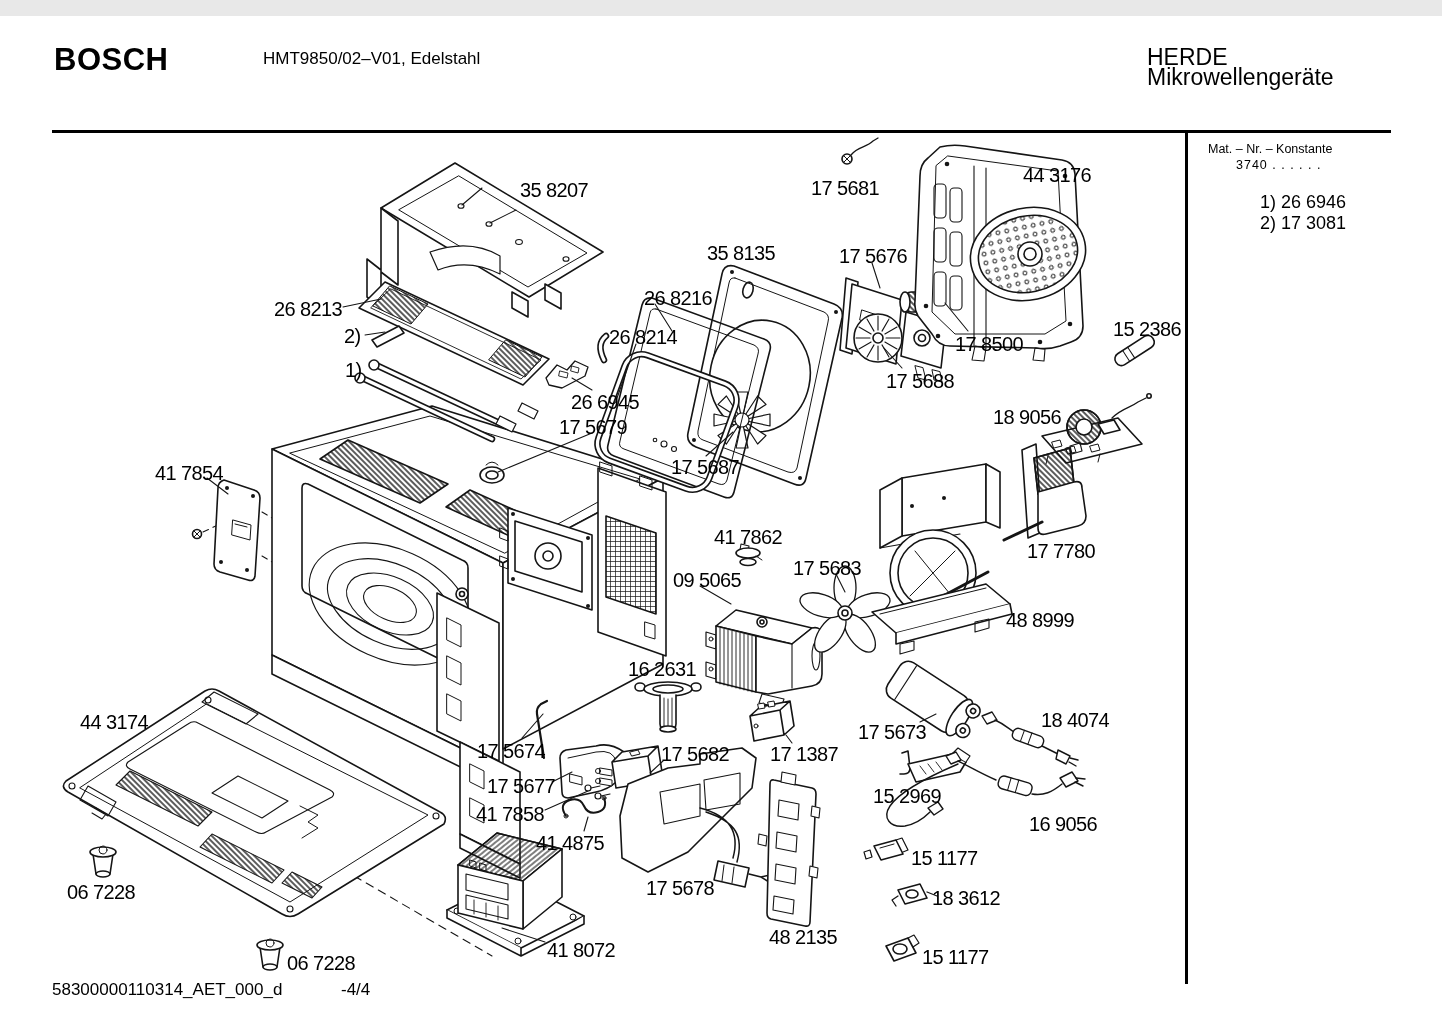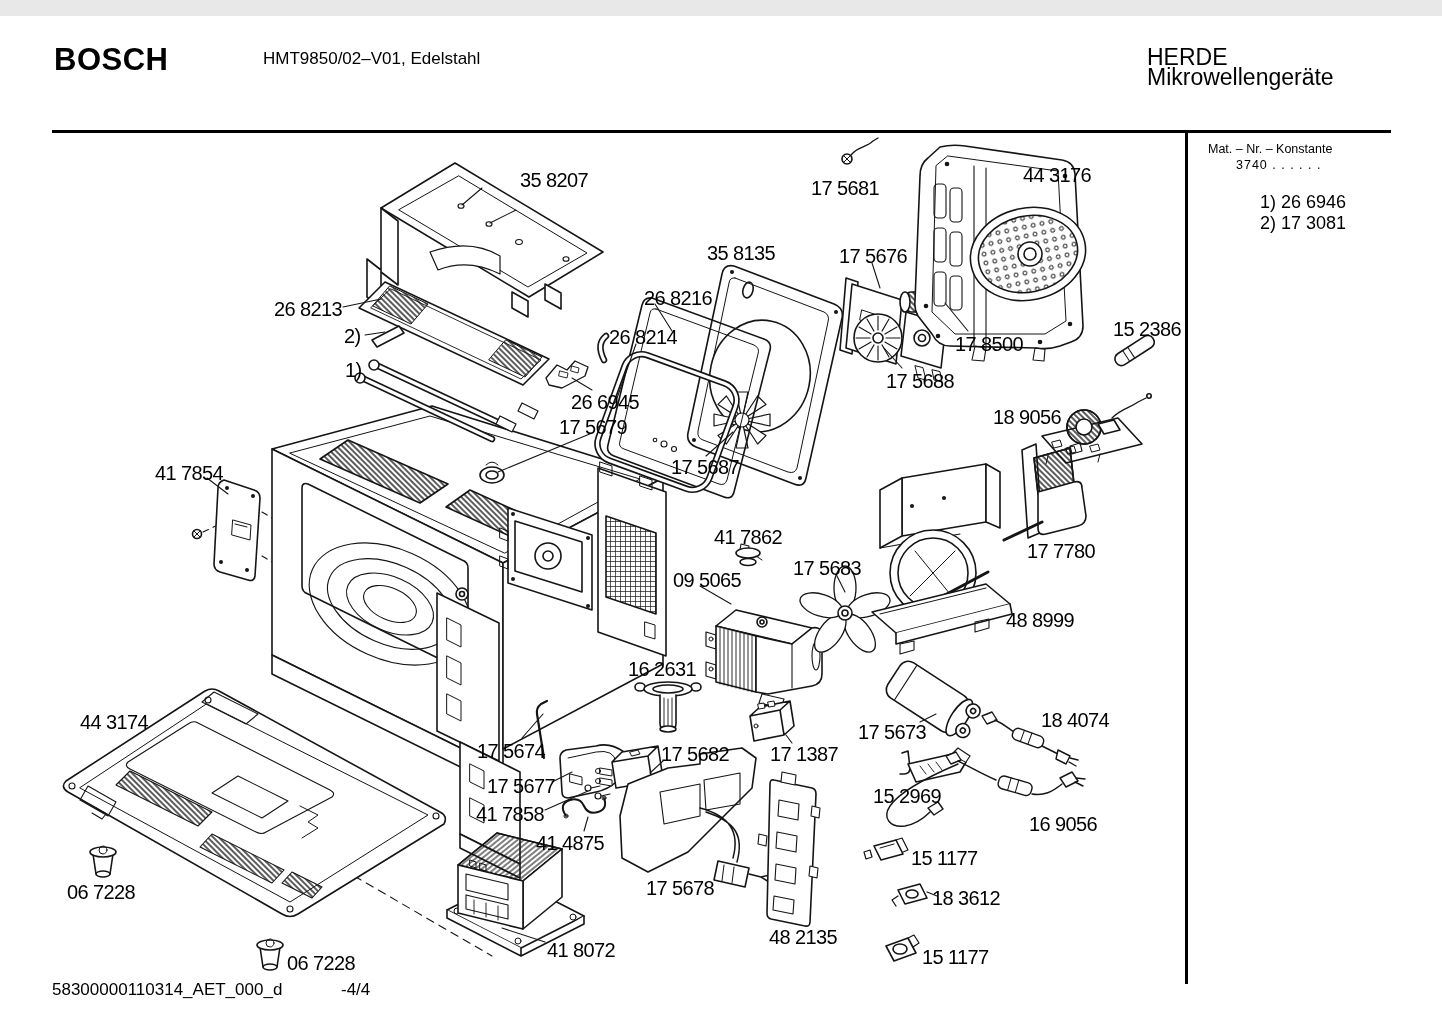--- a/index.html
+++ b/index.html
@@ -459,21 +459,21 @@
           <ellipse cx="900" cy="933" rx="7" ry="5"></ellipse>
         <path d="M908 922 l6 -3 l5 8 l-6 4" stroke-width="1.2"></path>
       </g>
 
       <g stroke-width="1.1">
         <path d="M343 291 L381 283 M365 319 L385 316 M655 288 L672 315 M636 328 L616 385 M872 247 L880 272 M968 315 L945 287 M902 352 L884 332 M592 374 L572 362 M592 417 L498 456 M706 440 L733 416 M207 462 L228 478 M522 722 L543 698 M552 766 L572 756 M545 794 L588 775 M584 815 L588 801 M663 745 L650 757 M792 727 L786 719 M700 570 L731 588 M836 558 L845 576 M920 706 L936 698 M545 926 L502 912"></path>
       </g>
     </g>
   </svg>
 
-  <div class="pl" style="left:520px;top:153px">35 8207</div>
+  <div class="pl" style="left:520px;top:163px">35 8207</div>
   <div class="pl" style="left:811px;top:161px">17 5681</div>
   <div class="pl" style="left:1023px;top:148px">44 3176</div>
   <div class="pl" style="left:707px;top:226px">35 8135</div>
   <div class="pl" style="left:839px;top:229px">17 5676</div>
   <div class="pl" style="left:644px;top:271px">26 8216</div>
   <div class="pl" style="left:274px;top:282px">26 8213</div>
   <div class="pl" style="left:344px;top:309px">2)</div>
   <div class="pl" style="left:609px;top:310px">26 8214</div>
   <div class="pl" style="left:1113px;top:302px">15 2386</div>
   <div class="pl" style="left:955px;top:317px">17 8500</div>

